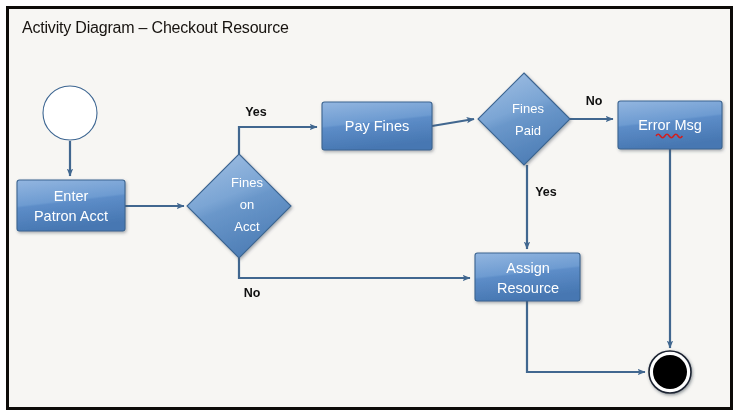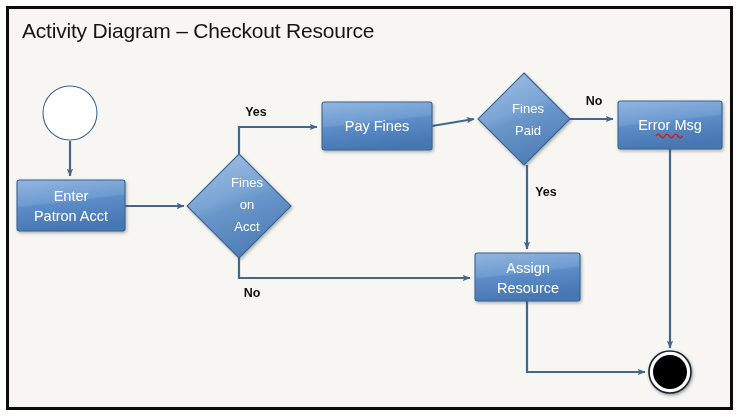--- a/index.html
+++ b/index.html
@@ -26,21 +26,21 @@
     width: 727px;
     height: 404px;
     background: #f7f6f3;
     border: 3px solid #0d0b08;
     box-sizing: border-box;
   }
   .diagram-title {
     position: absolute;
     left: 22px;
     top: 19px;
-    font-size: 21px;
+    font-size: 16px;
     color: #17130f;
     letter-spacing: -0.2px;
     white-space: nowrap;
   }
   svg.flow {
     position: absolute;
     left: 0;
     top: 0;
     width: 745px;
     height: 420px;

